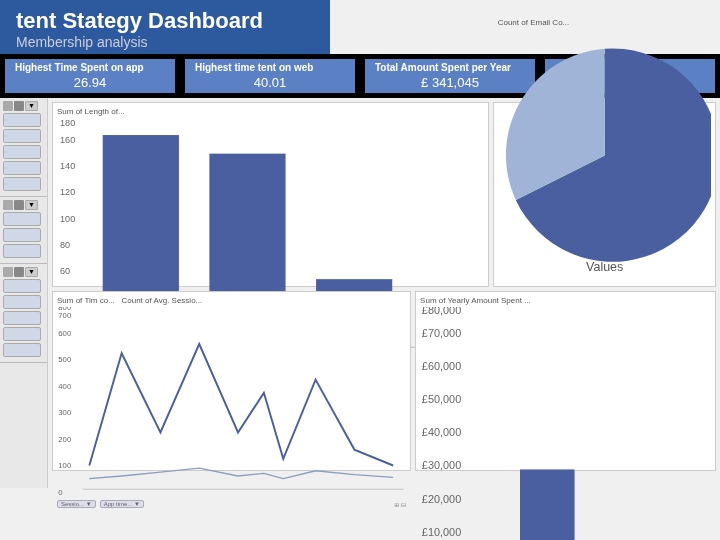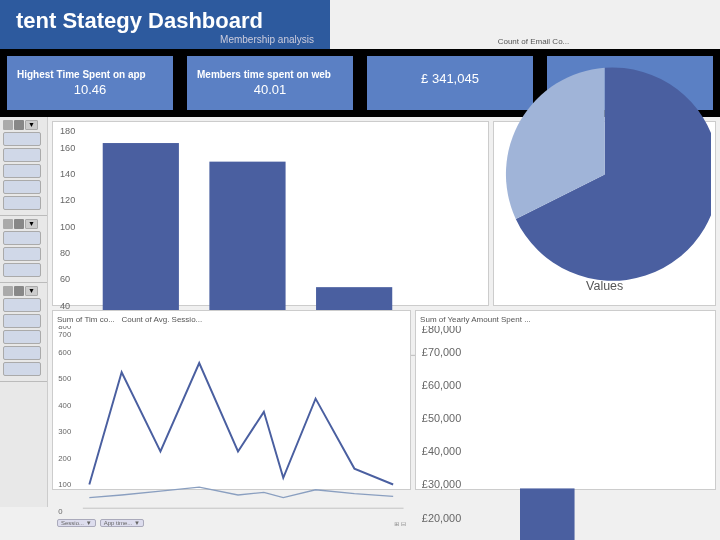--- a/index.html
+++ b/index.html
@@ -16,36 +16,36 @@
       background: #2d5a9e;
       color: white;
       padding: 8px 16px 4px;
       width: 330px;
     }
     .header-title {
       font-size: 22px;
       font-weight: bold;
     }
     .header-sub {
-      font-size: 10px;
-      text-align: right;
+      font-size: 14px;
+      text-align: left;
       color: #ccd;
     }
 
     
     .kpi-row {
       display: flex;
       flex-direction: row;
       width: 720px;
       background: #e8e8e8;
     }
     .kpi-card {
       flex: 1;
-      padding: 13px 10px;
-      border: 7px solid #000000;
+      padding: 3px 10px;
+      border: 5px solid #000000;
       background: #5b80c4;
       color: white;
       min-width: 0;
     }
     .kpi-card-label {
       font-size: 10px;
       font-weight: bold;
     }
     .kpi-card-value {
       font-size: 13px;
@@ -210,27 +210,28 @@
   <div class="header">
     <div class="header-title">tent Stategy Dashboard</div>
     <div class="header-sub">Membership analysis</div>
   </div>
   <div class="header-bg"></div>
 </div>
 
 <div class="kpi-row">
 <div class="kpi-card">
       <div class="kpi-card-label">Highest Time Spent on app</div>
-      <div class="kpi-card-value">10.46</div>
+      <div class="kpi-card-value">26.94</div>
     </div>
     <div class="kpi-card">
-      <div class="kpi-card-label">Members time spent on web</div>
+      <div class="kpi-card-label">Highest time tent on web</div>
       <div class="kpi-card-value">40.01</div>
     </div>
     <div class="kpi-card">
+      <div class="kpi-card-label">Total Amount Spent per Year</div>
       <div class="kpi-card-value">£   341,045</div>
     </div>
     <div class="kpi-card">
       <div class="kpi-card-value">500</div>
     </div>
   </div>
 
 <div class="main-area">
 
   <div class="sidebar">
@@ -271,20 +272,21 @@
       <div class="sidebar-item"></div>
       <div class="sidebar-item"></div>
     </div>
   </div>
 
   <div class="charts-area">
 
     <div class="charts-top">
 
       <div class="chart-panel bar-chart-panel">
+        <div class="chart-title">Sum of Length of...</div>
         <div class="chart-inner">
           <svg viewBox="0 0 280 155" preserveAspectRatio="none">
 
             <text x="2" y="152" class="axis-label">0</text>
             <text x="2" y="135" class="axis-label">20</text>
             <text x="2" y="118" class="axis-label">40</text>
             <text x="2" y="101" class="axis-label">60</text>
             <text x="2" y="84" class="axis-label">80</text>
             <text x="2" y="67" class="axis-label">100</text>
             <text x="2" y="50" class="axis-label">120</text>

